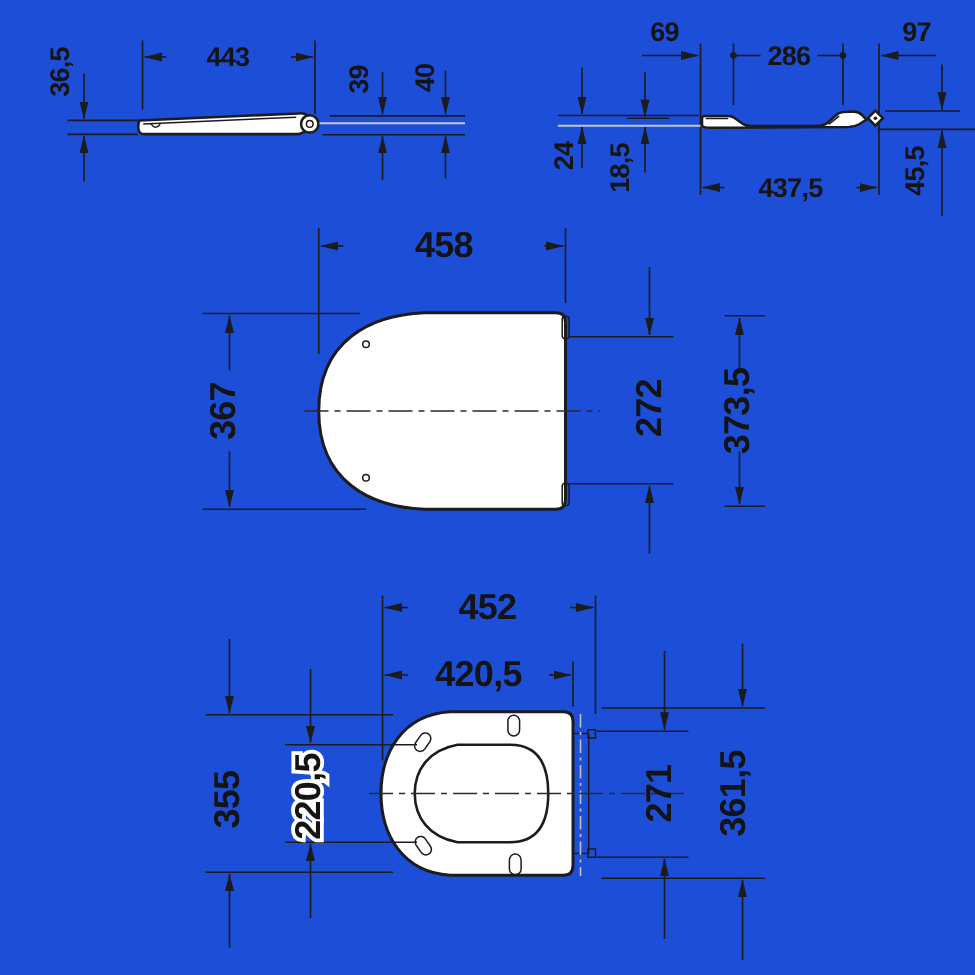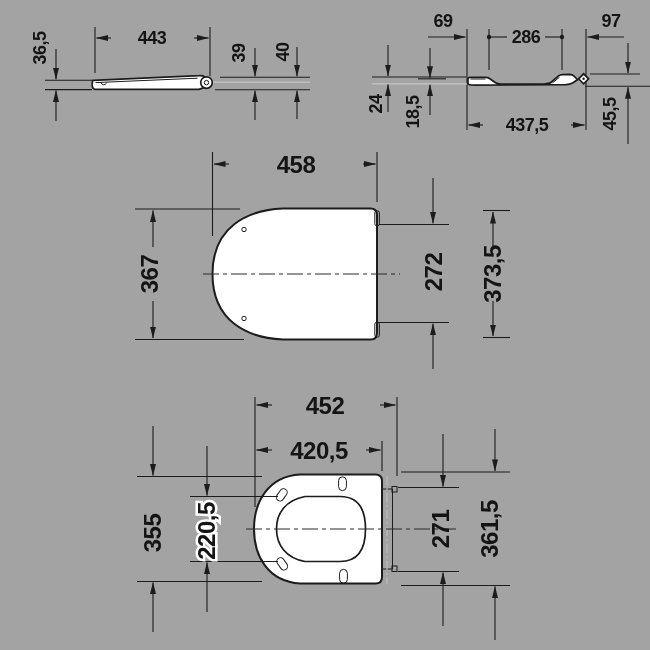--- a/index.html
+++ b/index.html
@@ -1,16 +1,16 @@
 <!DOCTYPE html>
 <html><head>
 <meta charset="utf-8">
 <style>
   html,body { margin:0; padding:0; background:#ffffff; }
-  .stage { position:relative; width:650px; height:650px; background:#a3a3a3; overflow:hidden; }
+  .stage { position:relative; width:650px; height:650px; background:#1d4ed8; overflow:hidden; }
   svg { display:block; }
   .o2   { stroke:#1c1c1c; stroke-width:2;   fill:#ffffff; }
   .o15  { stroke:#1c1c1c; stroke-width:1.7; fill:#ffffff; }
   .thin { stroke:#1c1c1c; stroke-width:1;   fill:none; }
   .g    { stroke:#c6c6c6; stroke-width:1.3; fill:none; }
   .gdash{ stroke:#bdbdbd; stroke-width:1.1; fill:none; stroke-dasharray:9 3 2 3; }
   .cl   { stroke:#2b2b2b; stroke-width:1;   fill:none; stroke-dasharray:16 4 4 4; }
   .dim  { stroke:#1c1c1c; stroke-width:1.1; fill:none; }
   .dot  { fill:#1c1c1c; stroke:none; }
   .ah   { fill:#1c1c1c; stroke:none; }

